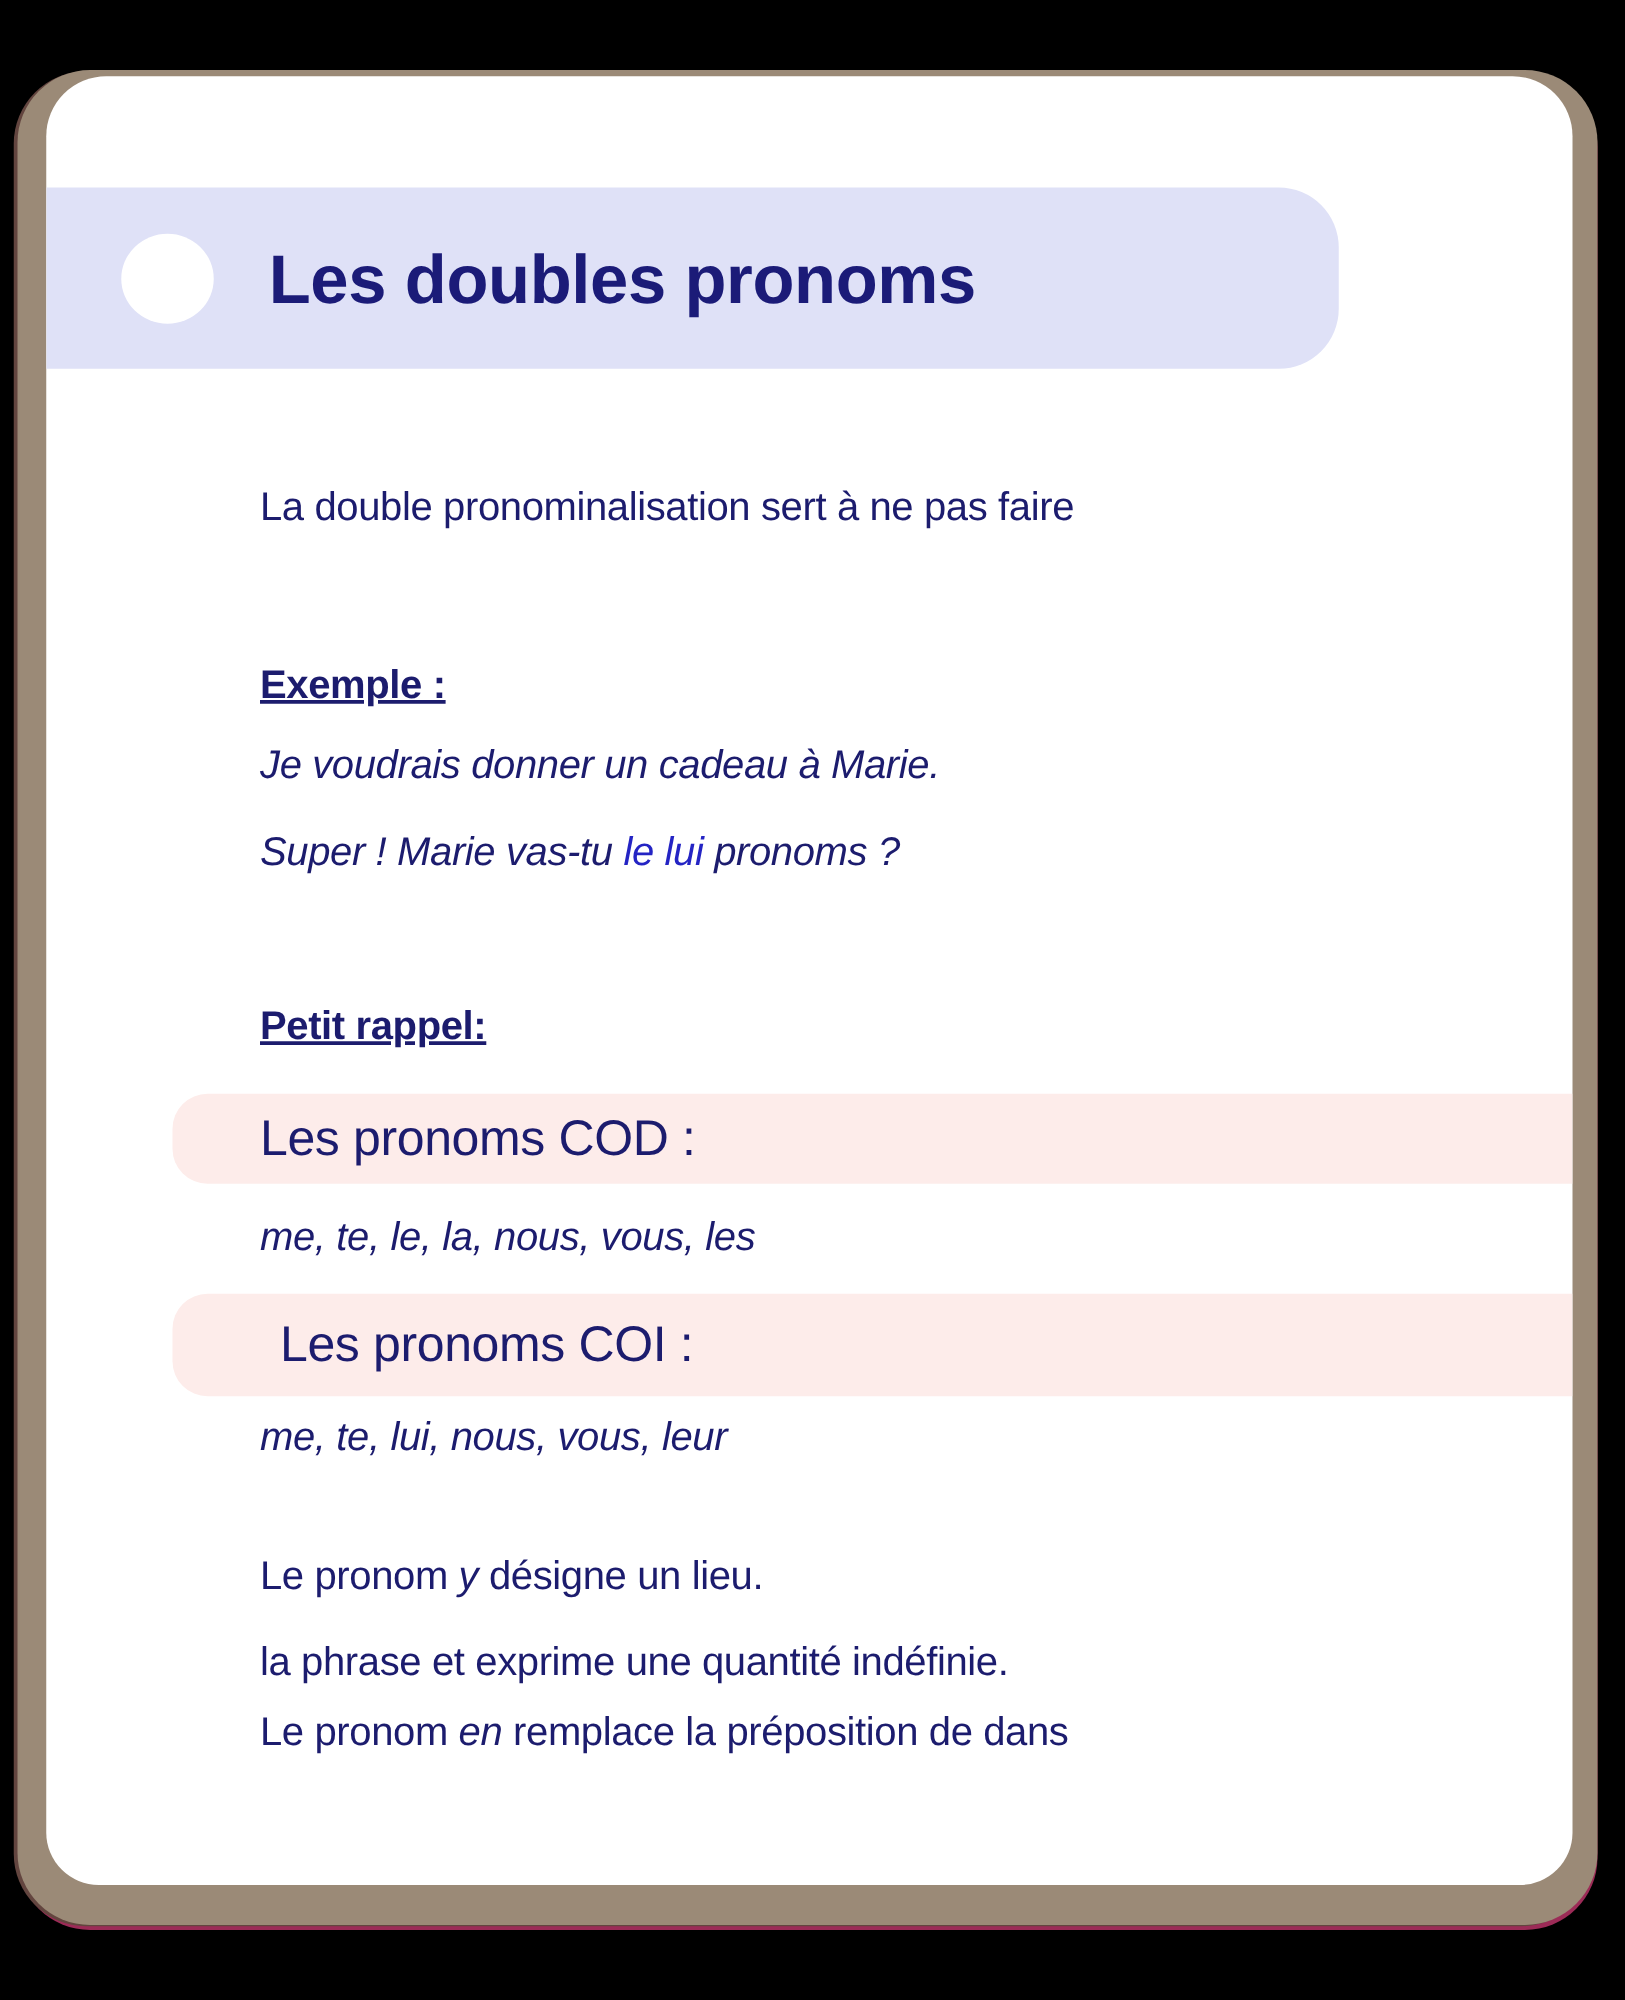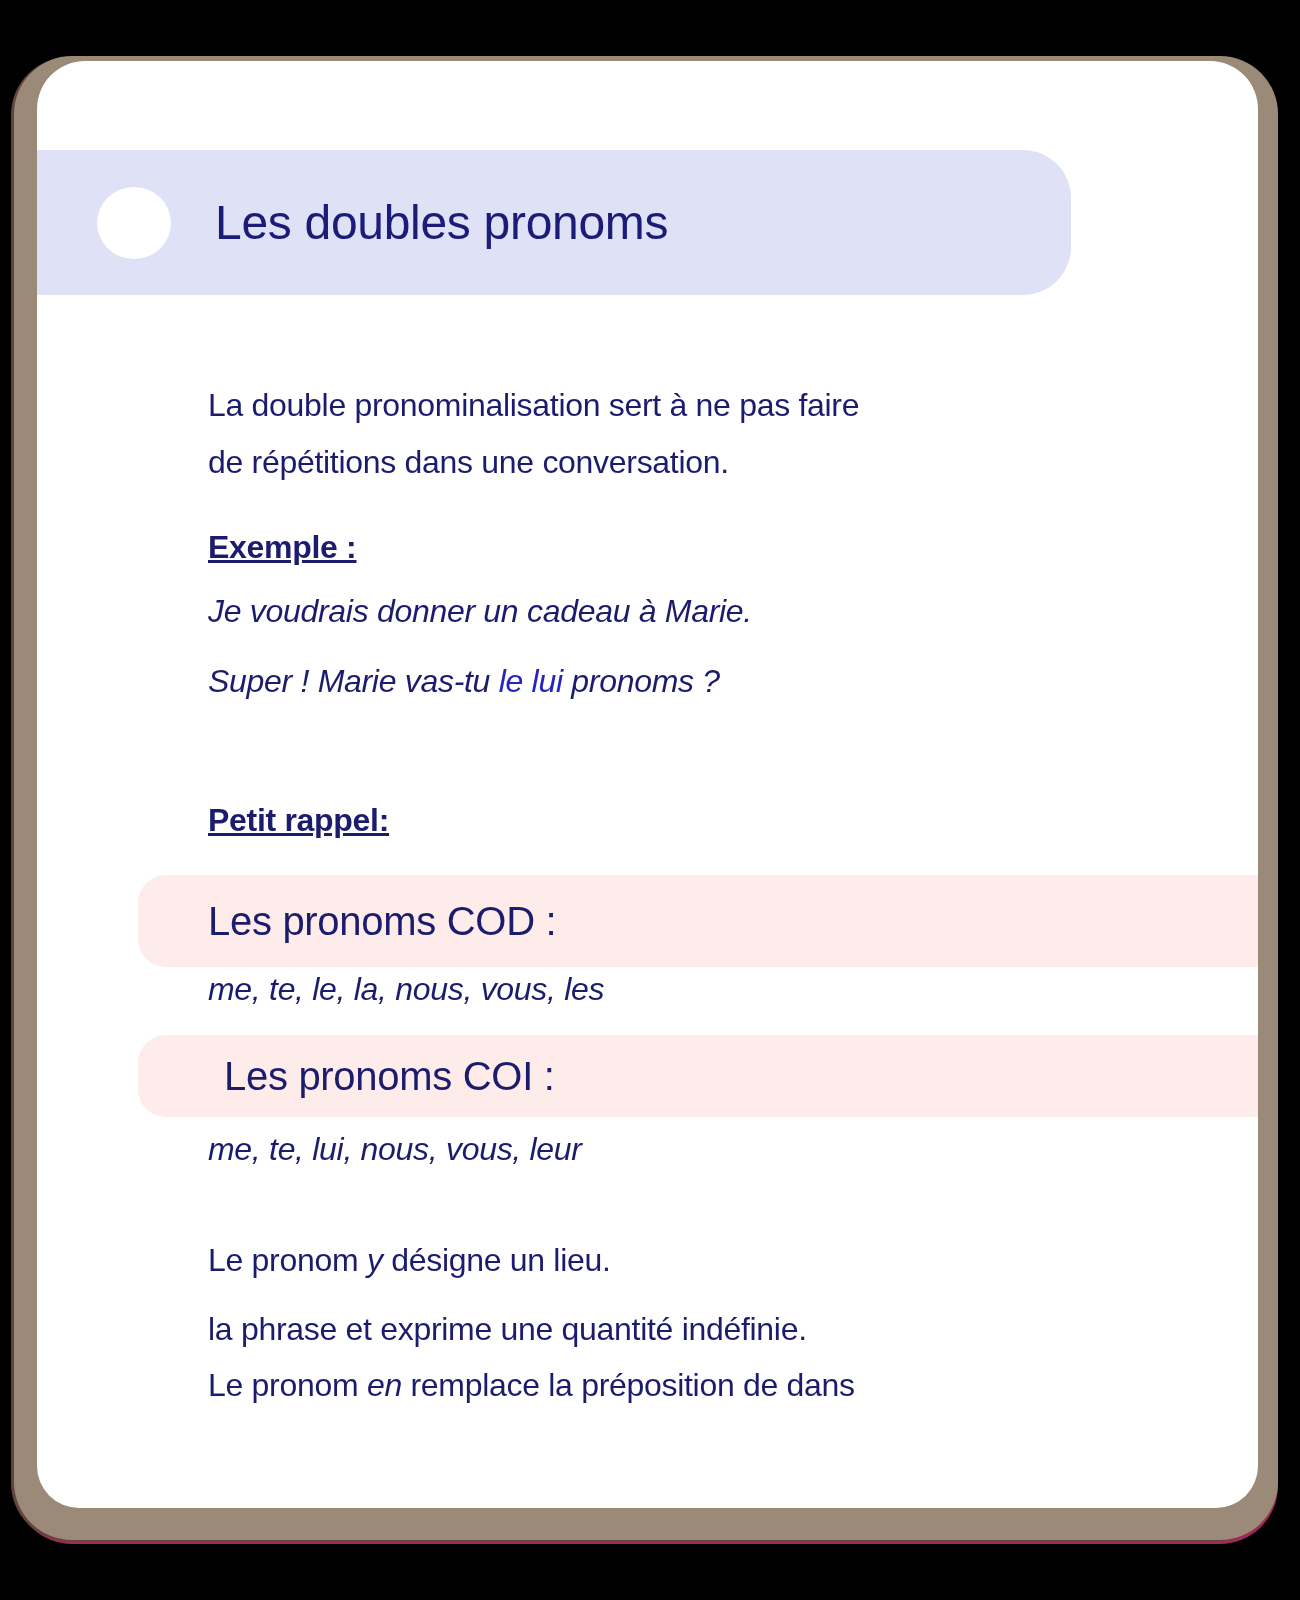--- a/index.html
+++ b/index.html
@@ -53,21 +53,21 @@
     left: 60px; top: 50%;
     transform: translateY(-50%);
     width: 74px; height: 72px;
     background: #ffffff;
     border-radius: 50%;
   }
   .lesson-title {
     position: absolute;
     left: 178px; top: 0; height: 100%;
     display: flex; align-items: center;
-    font-size: 48px; font-weight: 400;
+    font-size: 55px; font-weight: 700;
     color: var(--title-navy);
     letter-spacing: -0.3px;
     white-space: nowrap;
     text-align: right;
   }
   .txt {
     position: absolute;
     left: 171px;
     color: var(--text-navy);
     font-size: 32px;
@@ -88,38 +88,37 @@
     border-radius: 28px 0 0 28px;
     display: flex; align-items: center;
   }
   .pink-bar .bar-heading {
     padding-left: 70px;
     color: var(--text-navy);
     font-size: 40px;
     letter-spacing: -0.3px;
     white-space: nowrap;
   }
-  .bar-cod { top: 814px; height: 92px; }
+  .bar-cod { top: 814px; height: 72px; }
   .bar-coi { top: 974px; height: 82px; padding-left: 16px; }
 </style>
 </head>
 <body>
 
 <div class="page">
   <div class="card-outer">
     <div class="card-inner">
 
       <div class="header-band">
         <div class="header-dot"></div>
         <div class="lesson-title">Les doubles pronoms</div>
       </div>
 
       <div class="txt" style="top:316px">
         <div>La double pronominalisation sert à ne pas faire</div>
-        <div>de répétitions dans une conversation.</div>
       </div>
 
       <div class="txt bold" style="top:458px">Exemple :</div>
 
       <div class="txt italic" style="top:522px">Je voudrais donner un cadeau à Marie.</div>
 
       <div class="txt italic" style="top:592px">
         <span>Super ! Marie vas-tu </span><span class="accent-bold-italic">le lui</span><span> pronoms ?</span>
       </div>
 

